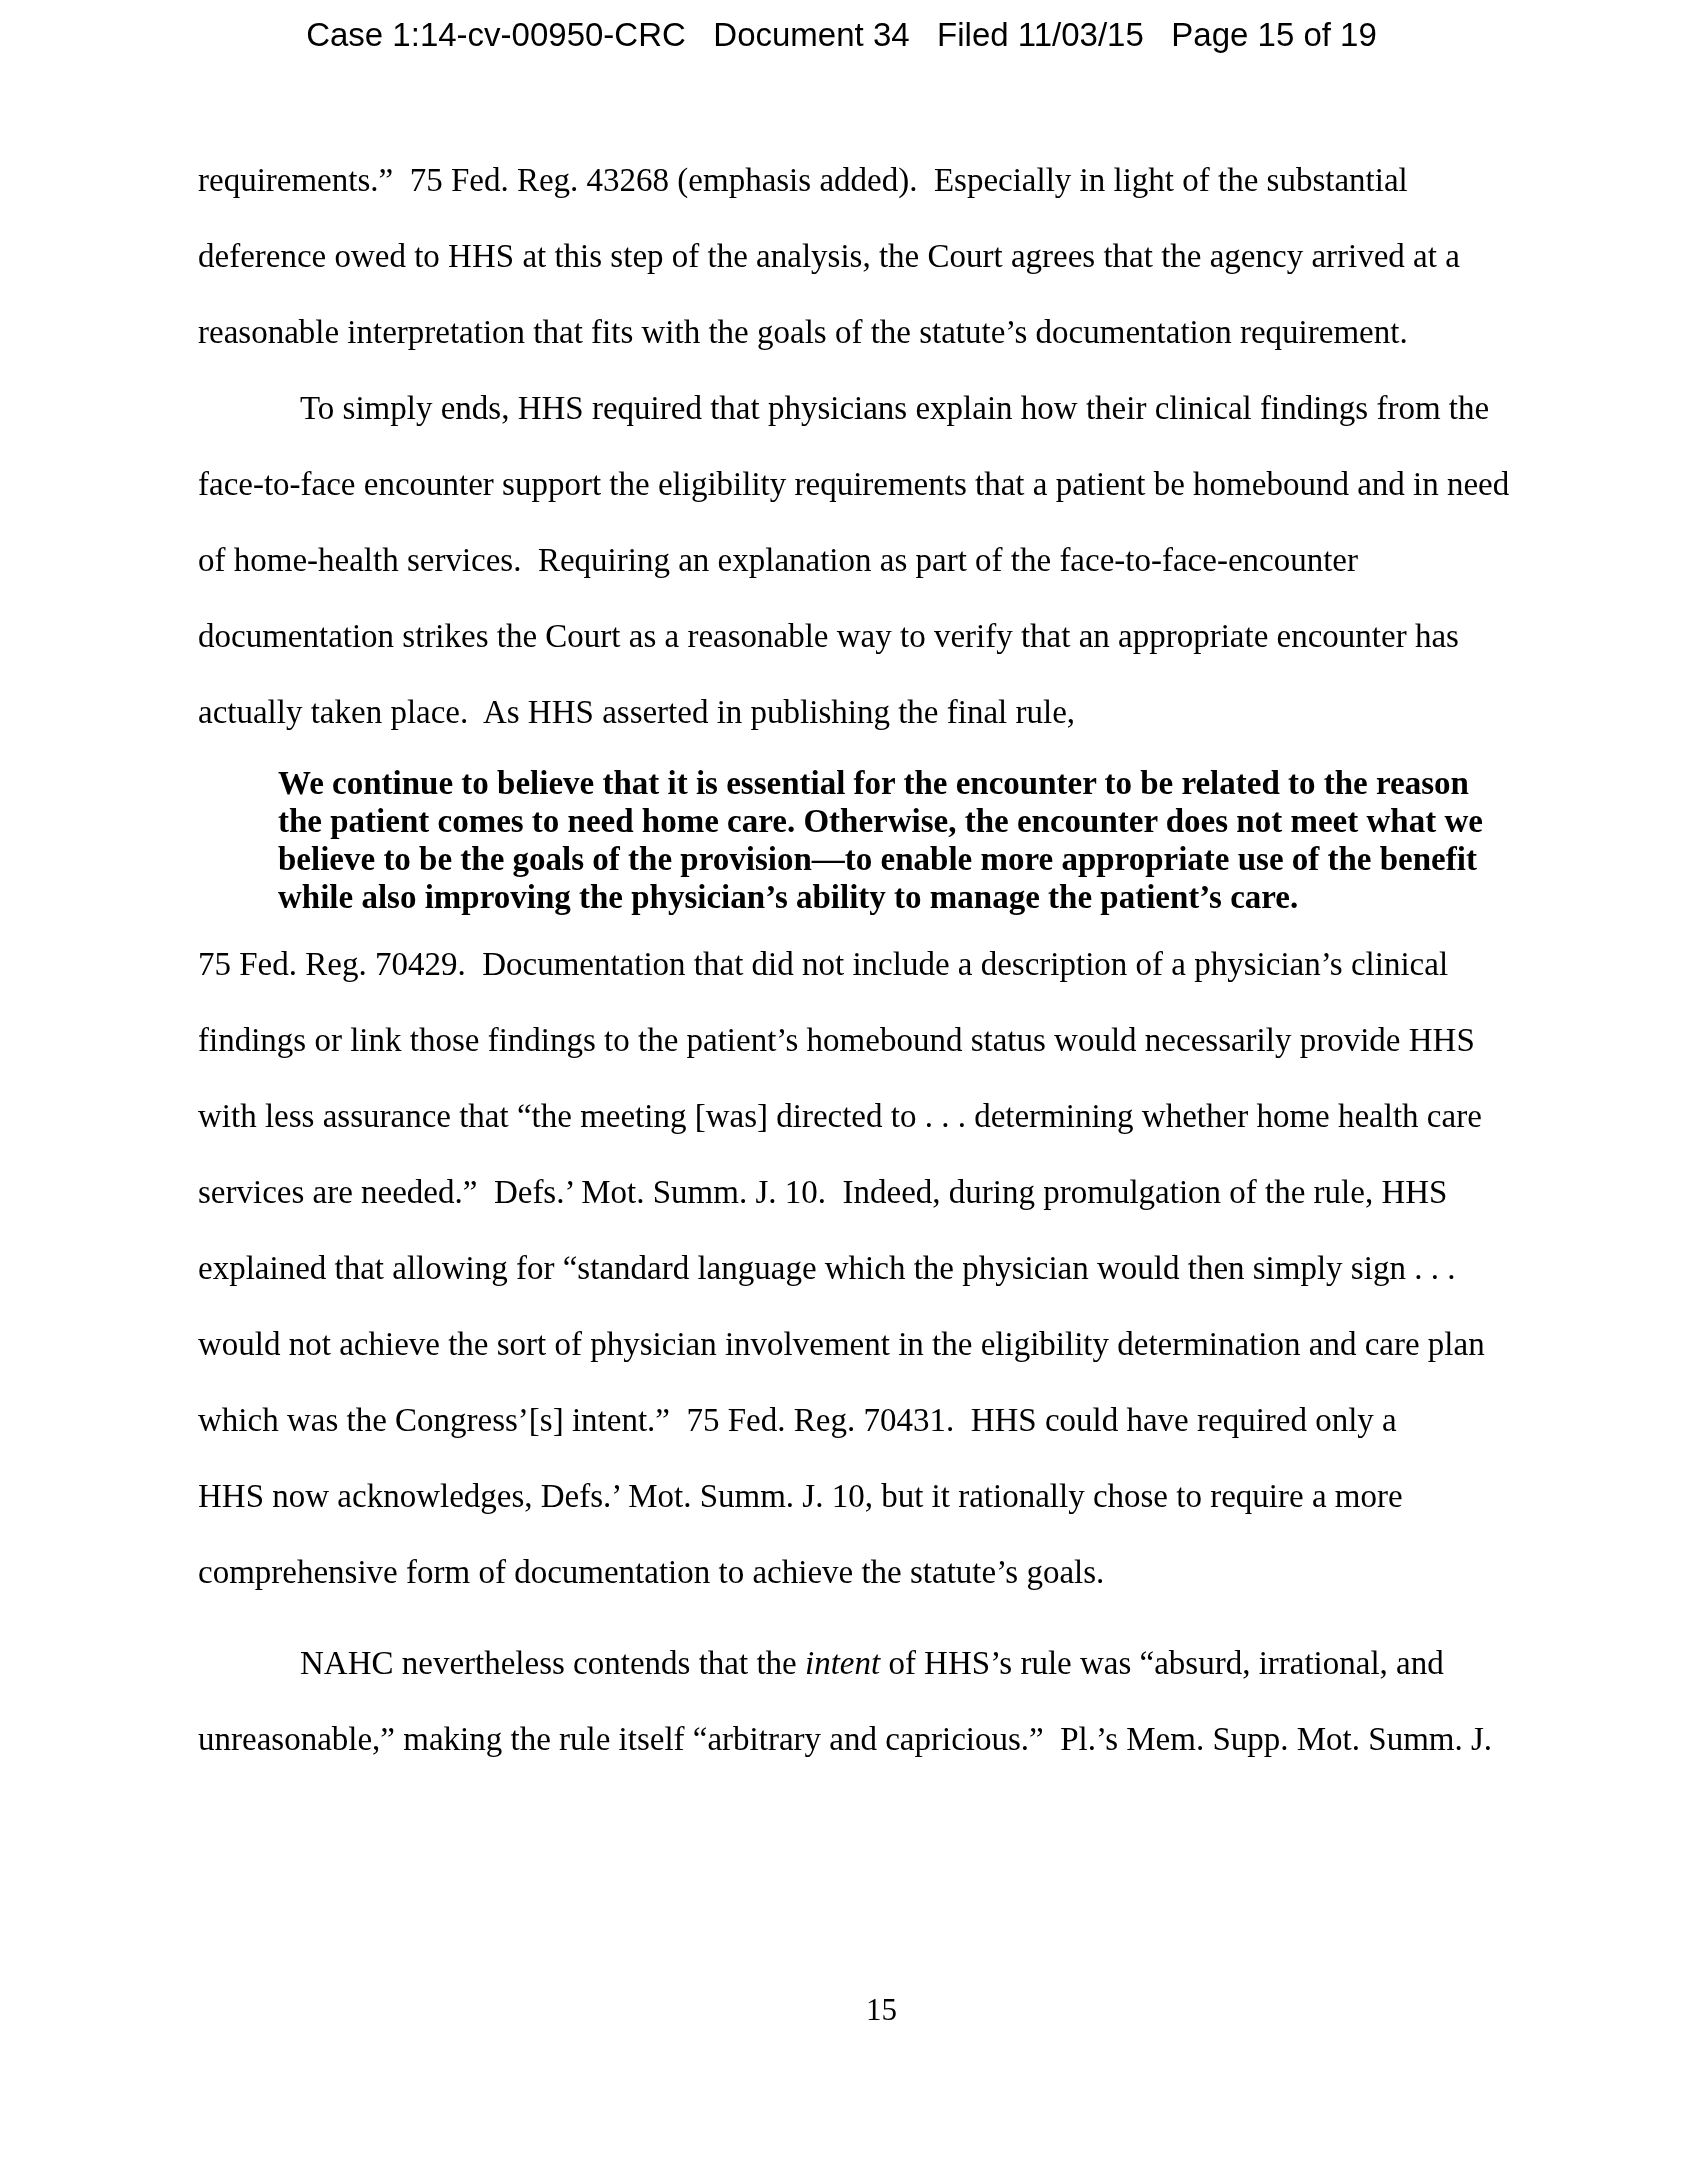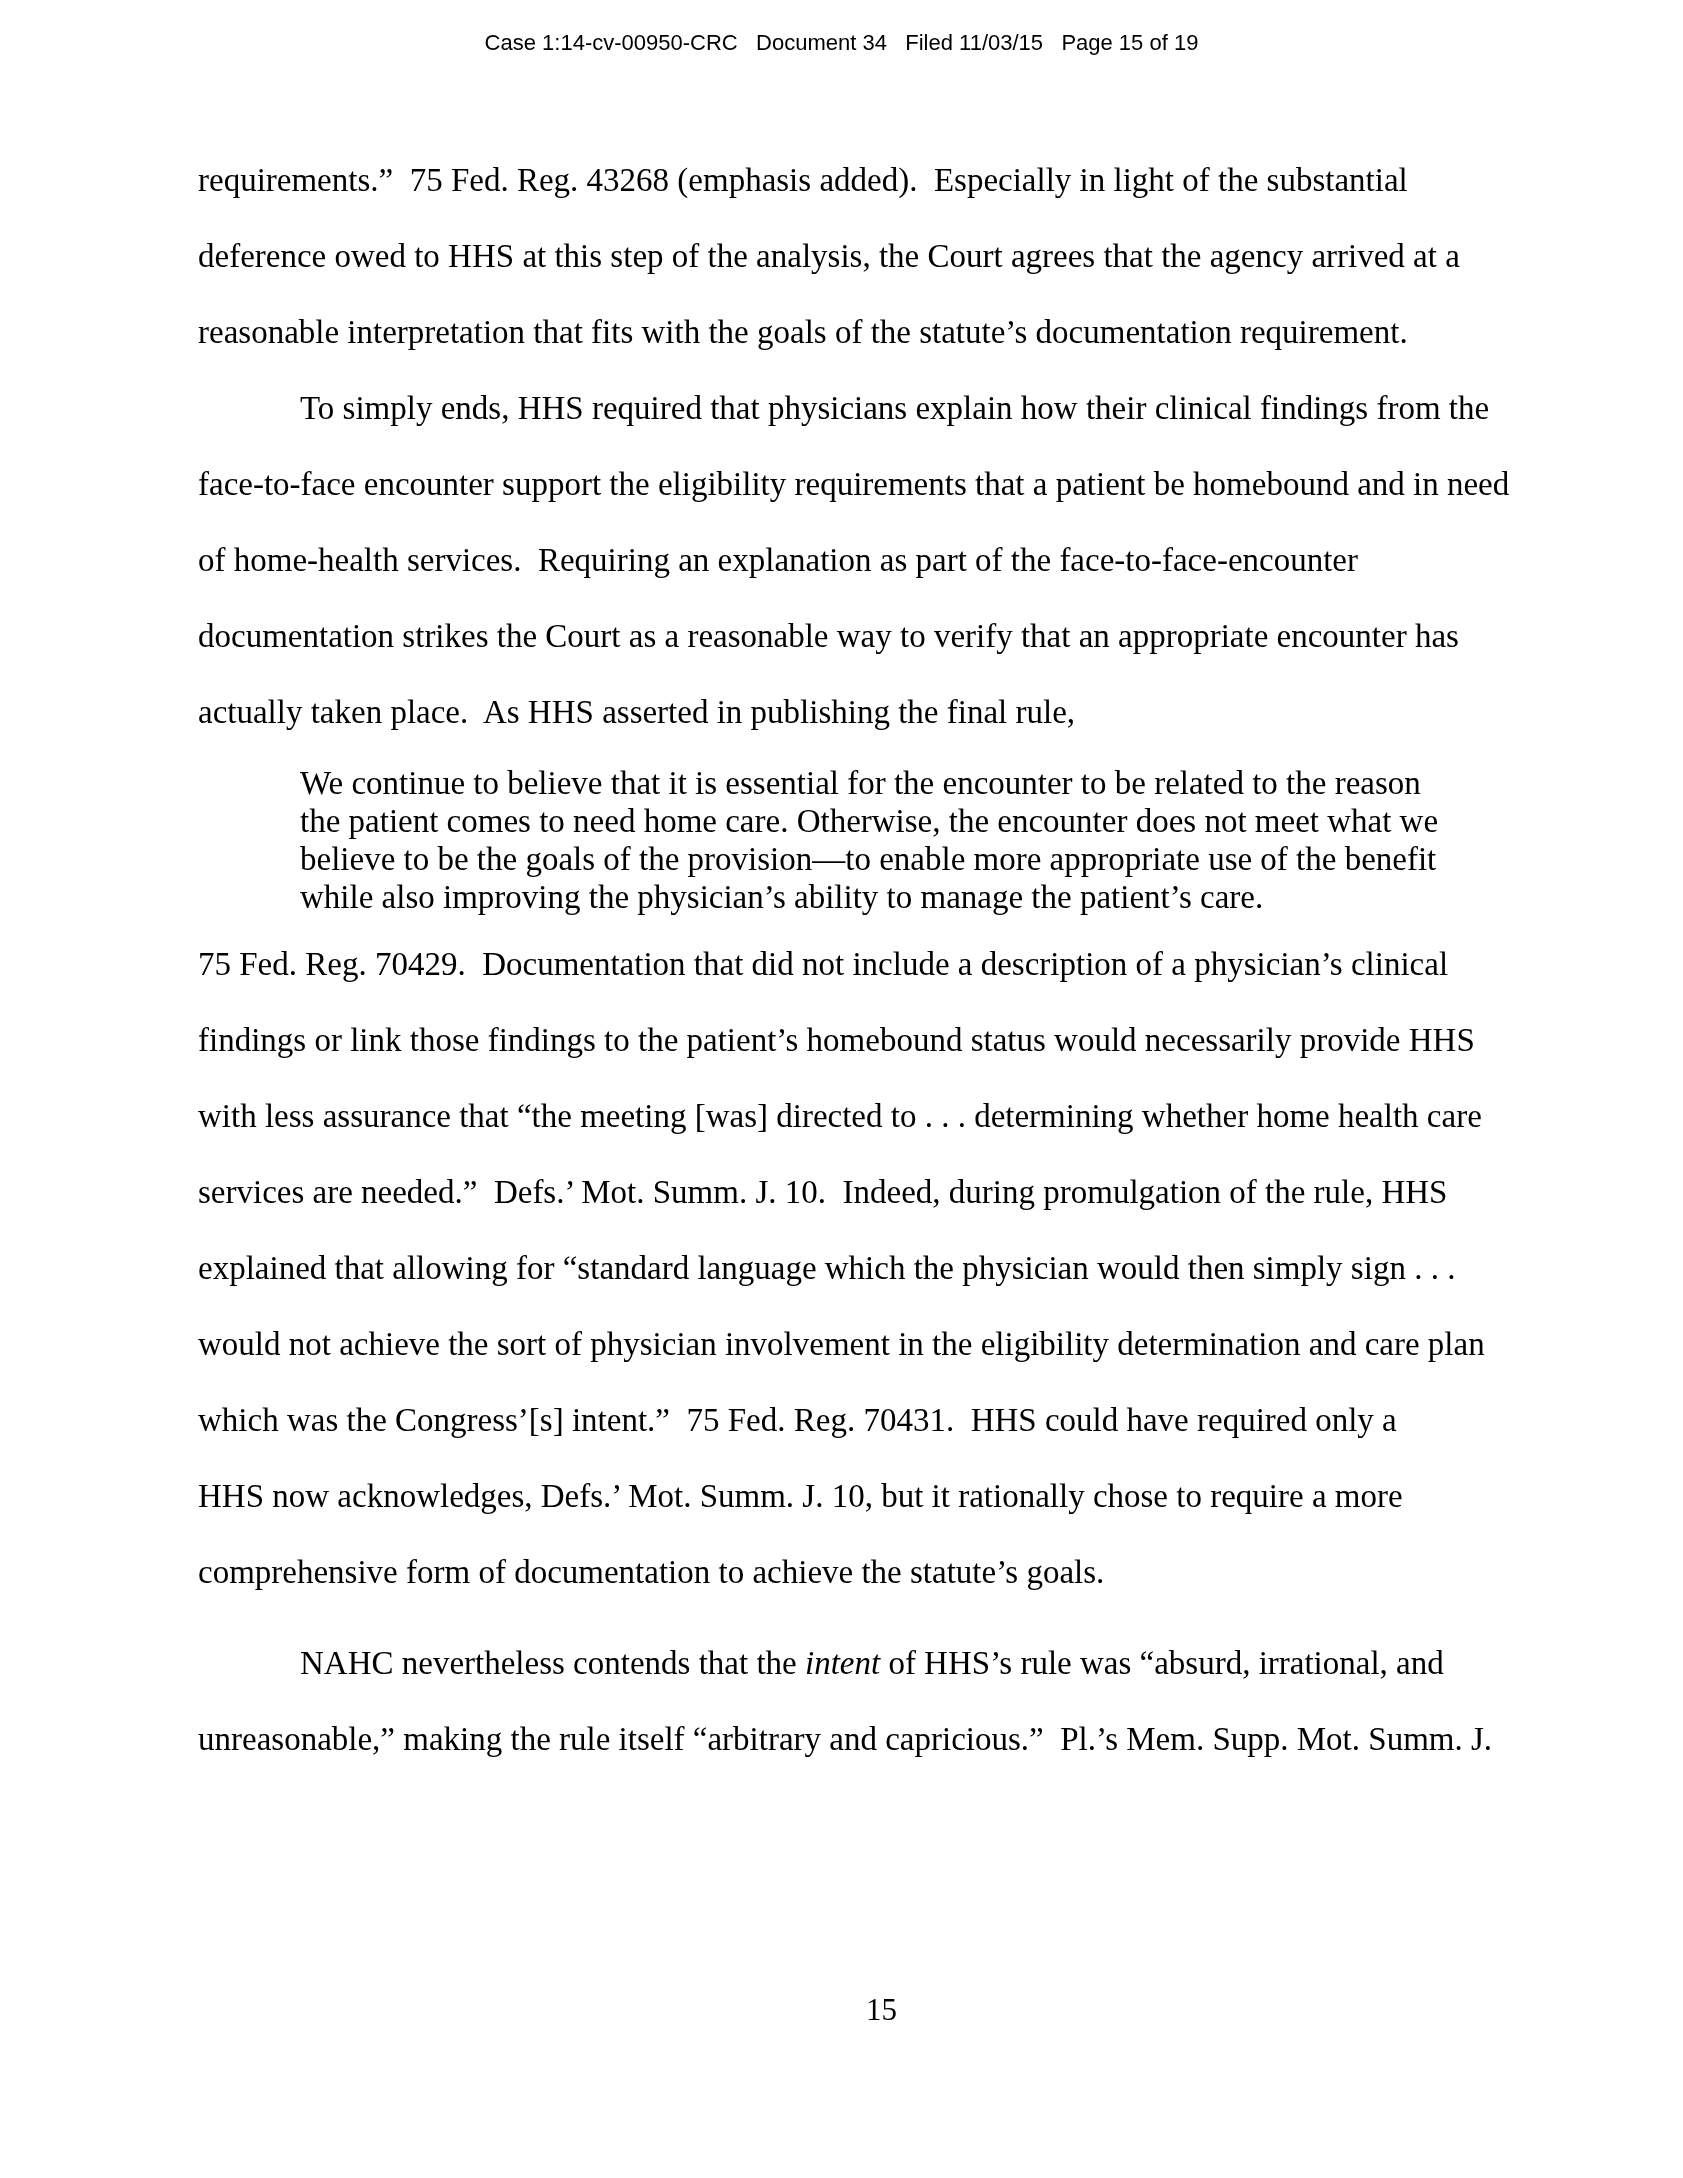--- a/index.html
+++ b/index.html
@@ -11,43 +11,43 @@
     position: relative;
     width: 1683px;
     height: 2178px;
     background: #ffffff;
     color: #000000;
     font-family: "Liberation Serif", serif;
     overflow: hidden;
   }
   .ecf-header {
     position: absolute;
-    top: 30px;
+    top: 16px;
     left: 0;
     width: 100%;
     text-align: center;
     font-family: "Liberation Sans", sans-serif;
-    font-size: 22px;
+    font-size: 33px;
     white-space: pre;
   }
   .content {
     position: absolute;
     left: 198px;
     top: 142px;
     width: 1307px;
   }
   .block { margin: 0; }
   .line {
     font-size: 33px;
     line-height: 76px;
     white-space: pre;
   }
   .line.indent { padding-left: 102px; }
   .italic { font-style: italic; }
-  .quote { margin-left: 102px; margin-top: 14px; }
+  .quote { margin-left: 80px; margin-top: 14px; font-weight: bold; }
   .quote .line { line-height: 38px; }
   .block-3 { margin-top: 10px; }
   .block-4 { margin-top: 15px; }
   .page-number {
     position: absolute;
     top: 1992px;
     left: 0;
     width: 100%;
     text-align: center;
     font-size: 31px;

